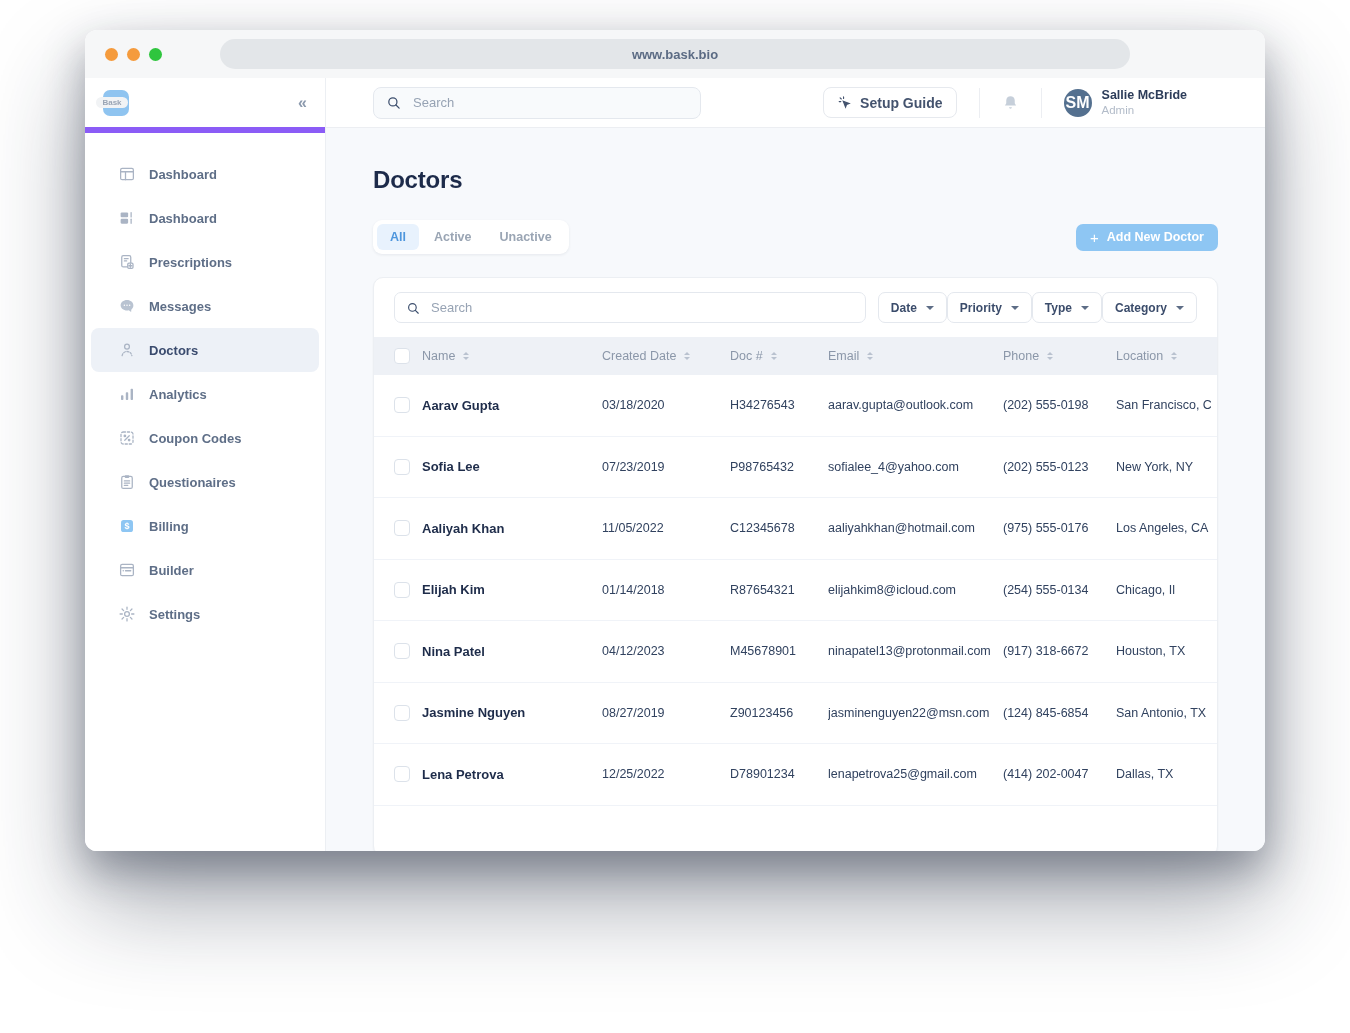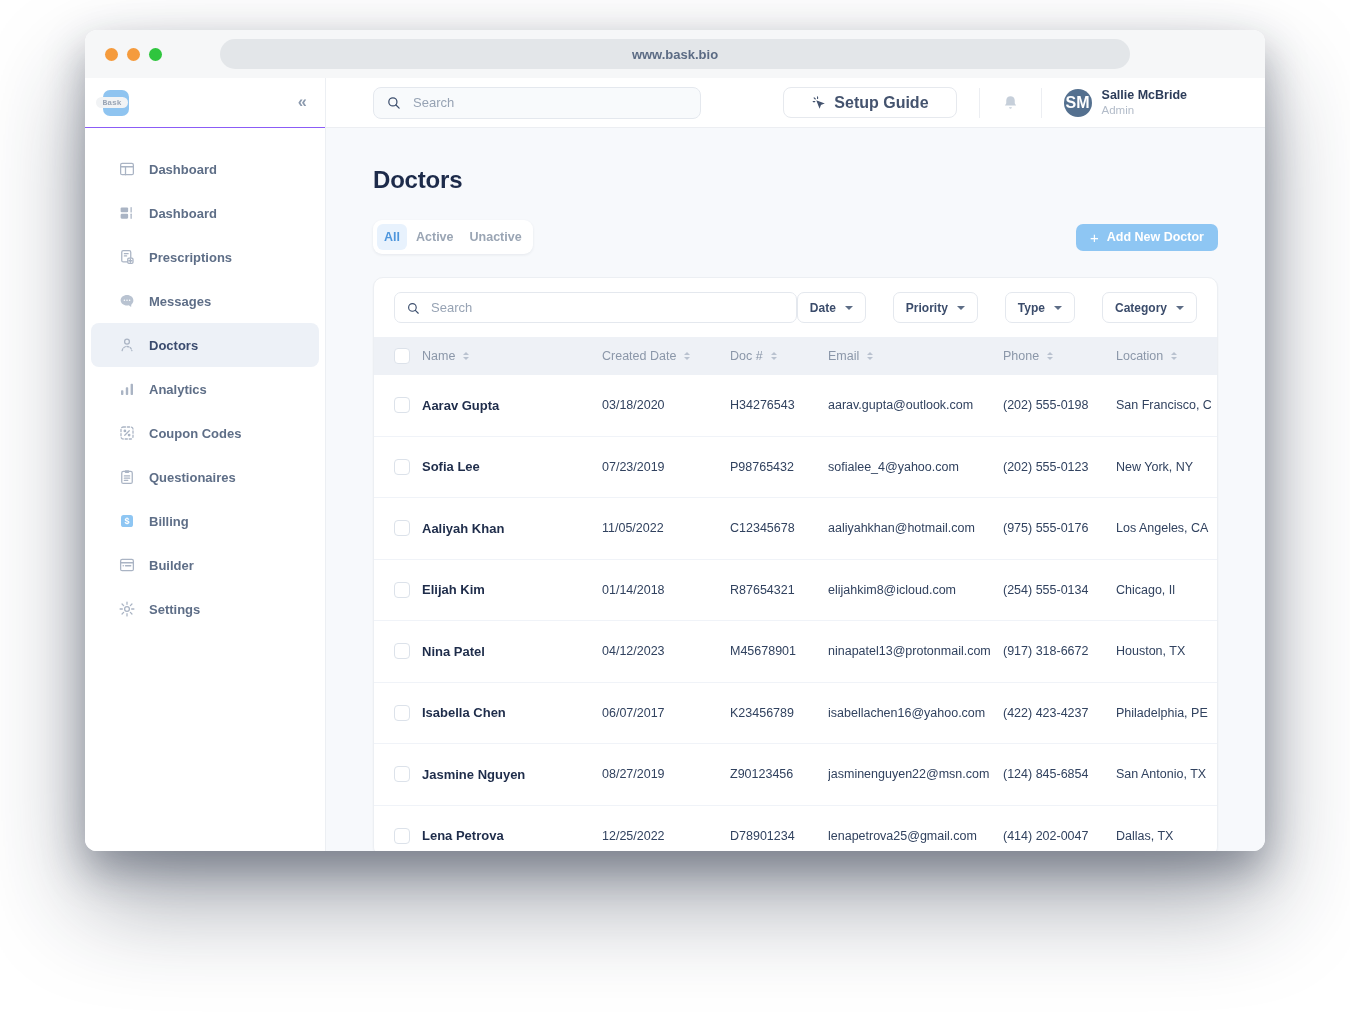--- a/index.html
+++ b/index.html
@@ -18,58 +18,58 @@
   .lights{display:flex;gap:9px;margin-left:20px;}
   .light{width:13px;height:13px;border-radius:50%;}
   .url-bar{
     position:absolute;left:50%;transform:translateX(-50%);width:910px;height:30px;
     background:#e3e6e9;border-radius:15px;display:flex;align-items:center;justify-content:center;
     font-size:13px;font-weight:700;color:#5b6b84;
   }
   
   .app{display:flex;height:773px;background:#f7f9fc;}
   .sidebar{width:240px;background:#fff;border-right:1px solid #eceff3;flex-shrink:0;display:flex;flex-direction:column;}
-  .sidebar-top{height:49px;border-bottom:1px solid #8b5cf6;display:flex;align-items:center;justify-content:space-between;padding:0 18px;flex-shrink:0;font-family:Liberation Mono, monospace;}
+  .sidebar-top{height:49px;border-bottom:6px solid #8b5cf6;display:flex;align-items:center;justify-content:space-between;padding:0 18px;flex-shrink:0;}
   .logo{width:26px;height:26px;background:#8fc4f0;border-radius:7px;display:flex;align-items:center;justify-content:center;}
   .logo-pill{background:#f1f3f5;border-radius:7px;padding:1px 6px;font-size:8px;font-weight:700;color:#9aa5b5;margin-left:-8px;}
   .collapse{font-size:16px;font-weight:700;color:#8b99ad;cursor:pointer;line-height:1;}
   .nav{padding:19px 6px;}
   .nav-item{height:44px;display:flex;align-items:center;gap:13px;padding-left:27px;border-radius:8px;cursor:pointer;}
   .nav-item .lbl{font-size:13px;font-weight:700;color:#5e6e87;}
   .nav-item.active{background:#edf1f7;}
   .nav-item.active .lbl{color:#3a4b6e;}
   .nav-icon{width:18px;height:18px;flex-shrink:0;display:flex;}
   .nav-icon svg{width:18px;height:18px;stroke:#aab4c4;fill:none;stroke-width:1.7;stroke-linecap:round;stroke-linejoin:round;}
   
   .content{flex:1;display:flex;flex-direction:column;min-width:0;}
   .content-header{height:49px;flex-shrink:0;background:#fff;border-bottom:1px solid #eceef2;display:flex;align-items:center;justify-content:space-between;padding:0 78px 0 47px;}
   .hsearch{width:328px;height:32px;background:#f8fafc;border:1px solid #e4e8ee;border-radius:8px;display:flex;align-items:center;padding:0 12px;gap:10px;box-sizing:border-box;}
   .hsearch input,.fsearch input{border:none;outline:none;background:transparent;font-size:13px;color:#3a4a66;flex:1;font-family:inherit;}
   .hsearch input::placeholder,.fsearch input::placeholder{color:#97a3b4;}
   .hright{display:flex;align-items:center;}
-  .setup-btn{height:31px;padding:0 27px;border:1px solid #e6e9ee;border-radius:8px;background:#fff;display:flex;align-items:center;gap:8px;font-size:16px;font-weight:700;color:#44536e;cursor:pointer;}
+  .setup-btn{height:31px;padding:0 13px;border:1px solid #e6e9ee;border-radius:8px;background:#fff;display:flex;align-items:center;gap:8px;font-size:14px;font-weight:700;color:#44536e;cursor:pointer;}
   .vdiv{width:1px;height:30px;background:#eceef2;margin:0 22px;}
   .avatar{width:28px;height:28px;border-radius:50%;background:#54708f;color:#fff;font-size:16px;font-weight:700;display:flex;align-items:center;justify-content:center;}
   .userblock{margin-left:10px;line-height:1.25;}
   .uname{font-size:12.5px;font-weight:700;color:#2c3c59;}
   .urole{font-size:11.5px;color:#b3bcc9;}
   
   .main{flex:1;padding:0 47px;overflow:hidden;}
   .page-title{margin-top:38px;font-size:24px;font-weight:800;color:#1d2b4a;letter-spacing:-.2px;}
   .controls{margin-top:26px;display:flex;align-items:center;justify-content:space-between;}
   .tabs{background:#fff;border-radius:9px;padding:4px;display:inline-flex;gap:2px;box-shadow:0 1px 3px rgba(25,35,60,.08);}
-  .tab{padding:6px 7px;font-size:12.5px;font-weight:700;color:#9aa5b4;border-radius:6px;cursor:pointer;}
+  .tab{padding:6px 13px;font-size:12.5px;font-weight:700;color:#9aa5b4;border-radius:6px;cursor:pointer;}
   .tab.active{color:#4e96dd;background:#e8f2fd;}
   .add-btn{height:27px;padding:0 14px;background:#8ec6f3;border:none;border-radius:7px;color:#fff;font-size:12.5px;font-weight:700;display:flex;align-items:center;gap:8px;cursor:pointer;font-family:inherit;}
   .add-btn .plus{font-size:15px;font-weight:400;}
   
   .card{margin-top:23px;height:579px;background:#fff;border:1px solid #eceff3;border-radius:10px;box-shadow:0 1px 2px rgba(20,30,60,.05);overflow:hidden;box-sizing:border-box;}
   .filterbar{padding:14px 20px;display:flex;align-items:center;}
   .fsearch{width:472px;height:31px;border:1px solid #e4e8ee;border-radius:7px;display:flex;align-items:center;padding:0 11px;gap:9px;box-sizing:border-box;}
-  .drops{margin-left:auto;display:flex;gap:27px;}
+  .drops{margin-left:auto;display:flex;gap:0;}
   .drop{height:31px;padding:0 12px;border:1px solid #e4e8ee;border-radius:7px;background:#fff;display:flex;align-items:center;gap:9px;font-size:12px;font-weight:700;color:#3b4c6b;cursor:pointer;font-family:inherit;}
   .caret{width:0;height:0;border:4px solid transparent;border-top-color:#5d6d86;margin-top:4px;}
   .grid{display:grid;grid-template-columns:28px 180px 128px 98px 175px 113px 1fr;align-items:center;padding:0 6px 0 20px;}
   .thead{height:38px;background:#eef1f6;color:#8b97a9;font-size:12.5px;}
   .thcell{display:flex;align-items:center;white-space:nowrap;overflow:hidden;}
   .sort{display:inline-flex;flex-direction:column;margin-left:8px;}
   .sort i{display:block;width:0;height:0;border:3.5px solid transparent;}
   .sort .up{border-bottom-color:#b9c2cf;margin-bottom:2px;}
   .sort .dn{border-top-color:#b9c2cf;}
   .cb{width:16px;height:16px;border:1.5px solid #dce2ea;border-radius:4px;background:#fff;box-sizing:border-box;cursor:pointer;}
@@ -419,31 +419,20 @@
                 <div class="cb"></div>
               </div>
             <div class="cell name">Nina Patel</div>
             <div class="cell">04/12/2023</div>
             <div class="cell">M45678901</div>
             <div class="cell">ninapatel13@protonmail.com</div>
             <div class="cell">(917) 318-6672</div>
             <div class="cell">Houston, TX</div>
           </div>
 
-          <div class="grid trow">
-            <div>
-                <div class="cb"></div>
-              </div>
-            <div class="cell name">Isabella Chen</div>
-            <div class="cell">06/07/2017</div>
-            <div class="cell">K23456789</div>
-            <div class="cell">isabellachen16@yahoo.com</div>
-            <div class="cell">(422) 423-4237</div>
-            <div class="cell">Philadelphia, PE</div>
-          </div>
 
           <div class="grid trow">
             <div>
                 <div class="cb"></div>
               </div>
             <div class="cell name">Jasmine Nguyen</div>
             <div class="cell">08/27/2019</div>
             <div class="cell">Z90123456</div>
             <div class="cell">jasminenguyen22@msn.com</div>
             <div class="cell">(124) 845-6854</div>

